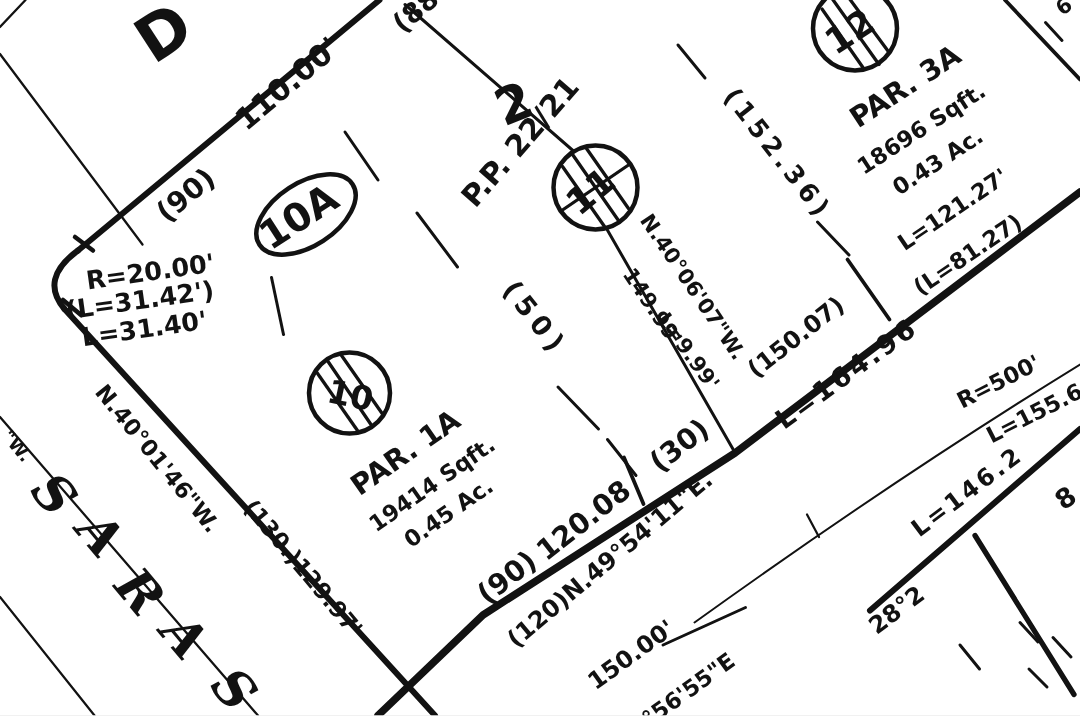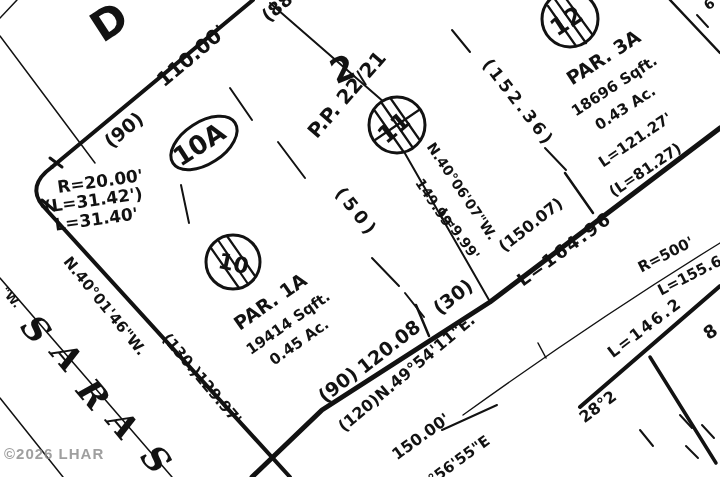--- a/index.html
+++ b/index.html
@@ -110,14 +110,13 @@
       <text transform="translate(204 152) rotate(-33)" text-anchor="middle" font-size="26" fill="#121212" font-weight="bold" letter-spacing="0">10A</text>
       <text transform="translate(232 271) rotate(12)" text-anchor="middle" font-size="22" fill="#121212" font-weight="bold" letter-spacing="0">10</text>
       <text transform="translate(399 134) rotate(-40)" text-anchor="middle" font-size="24" fill="#121212" font-weight="bold" letter-spacing="0">11</text>
       <text transform="translate(571 28) rotate(-33)" text-anchor="middle" font-size="24" fill="#121212" font-weight="bold" letter-spacing="0">12</text>
       <text transform="translate(27 337) rotate(50)" text-anchor="middle" font-size="34" fill="#121212" font-weight="bold" letter-spacing="0" class="script">S</text>
       <text transform="translate(58 364) rotate(50)" text-anchor="middle" font-size="34" fill="#121212" font-weight="bold" letter-spacing="0" class="script">A</text>
       <text transform="translate(84 402) rotate(50)" text-anchor="middle" font-size="34" fill="#121212" font-weight="bold" letter-spacing="0" class="script">R</text>
       <text transform="translate(114 432) rotate(50)" text-anchor="middle" font-size="34" fill="#121212" font-weight="bold" letter-spacing="0" class="script">A</text>
       <text transform="translate(147 467) rotate(50)" text-anchor="middle" font-size="34" fill="#121212" font-weight="bold" letter-spacing="0" class="script">S</text>
     </svg>
-  <div class="watermark">©2026 LHAR</div>
 </div>
 
 </body></html>

